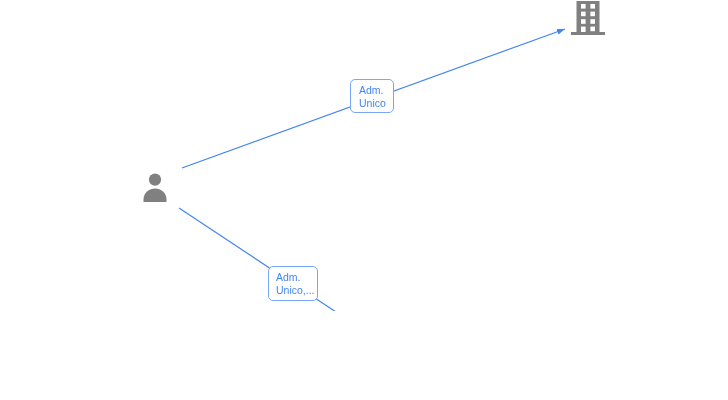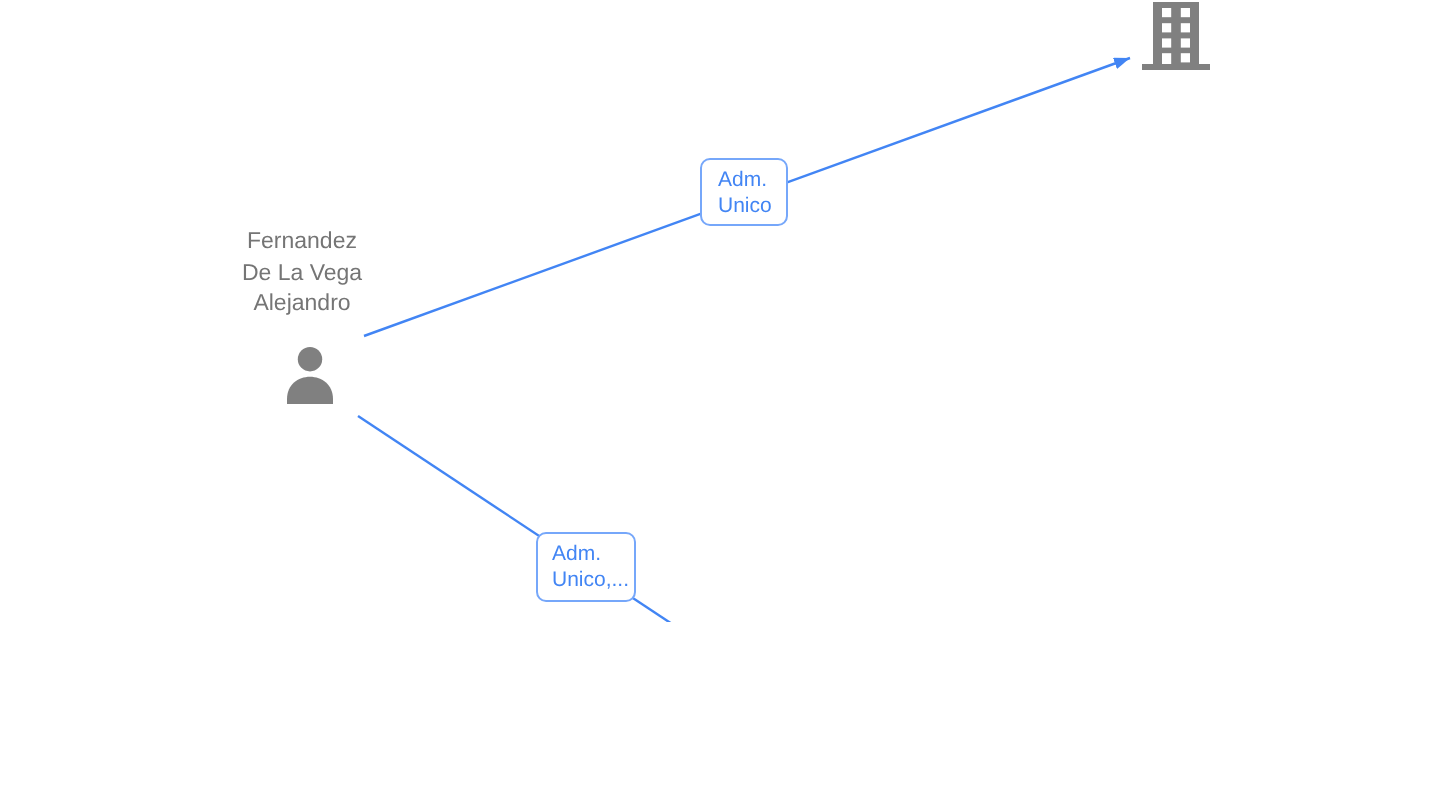--- a/index.html
+++ b/index.html
@@ -95,23 +95,20 @@
     <line x1="182" y1="168" x2="565" y2="29" stroke-width="1.2" marker-end="url(#arrow)" stroke="#4285f4"></line>
     <line x1="179" y1="208" x2="404" y2="357" stroke-width="1.2" marker-end="url(#arrow)" stroke="#4285f4"></line>
   </svg>
 
   <div class="edge-label edge-label-1" style="color: rgb(66, 133, 244);">Adm.
 Unico</div>
 
   <div class="edge-label edge-label-2" style="color: rgb(66, 133, 244);">Adm.
 Unico,...</div>
 
-  <div class="person-name" style="color: rgb(117, 117, 117);">Fernandez
-De La Vega
-Alejandro</div>
 
   <svg class="person-icon" viewBox="0 0 26 29">
     <g fill="#808080">
       <circle cx="13" cy="6.6" r="6.1"></circle>
       <path d="M1.5,29 L1.5,26.5 C1.5,19.5 7,15.4 13,15.4 C19,15.4 24.5,19.5 24.5,26.5 L24.5,29 Z"></path>
     </g>
   </svg>
 
   <svg class="building building-top" viewBox="0 0 34 34">
     <g fill="#808080">

